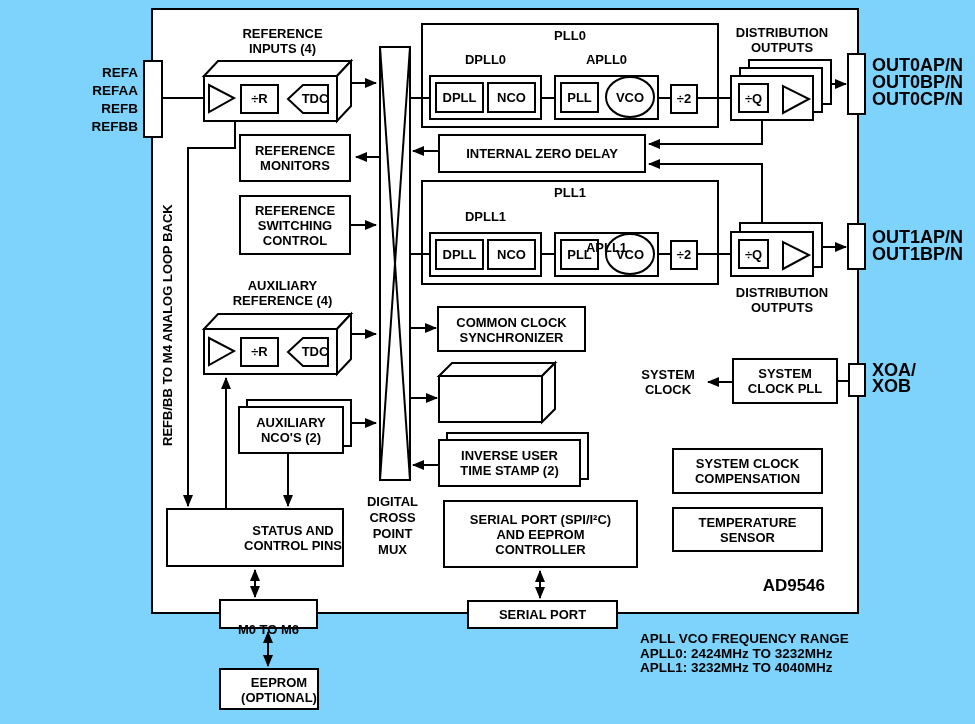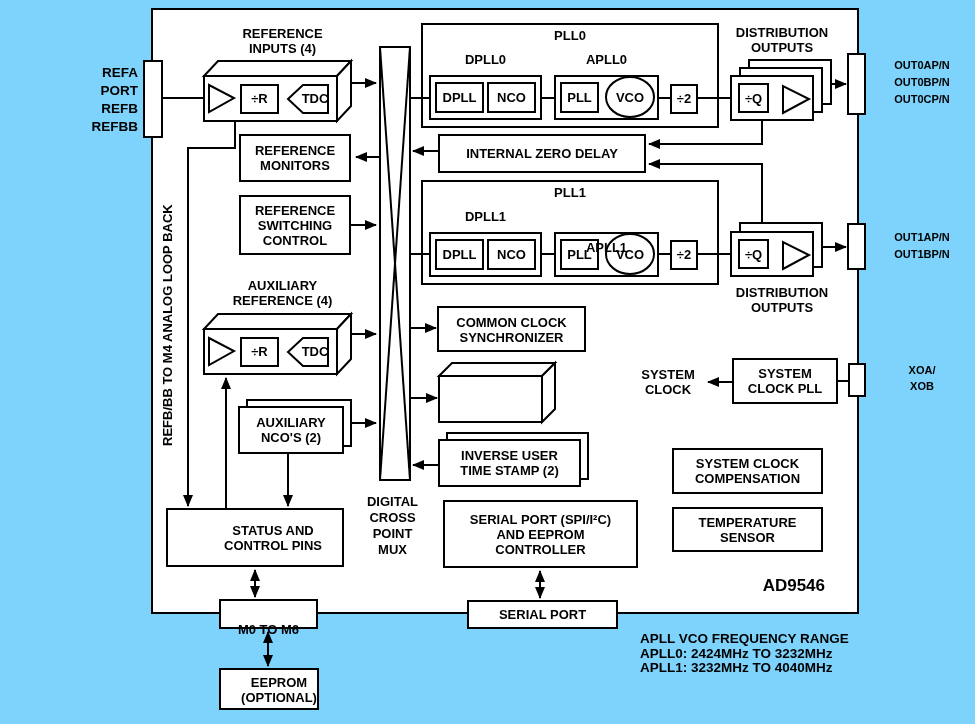--- a/index.html
+++ b/index.html
@@ -1,21 +1,21 @@
 <!DOCTYPE html>
 <html><head>
 <meta charset="utf-8">
 <style>
   html,body{margin:0;padding:0;background:#ffffff;}
   #stage{position:relative;width:975px;height:724px;background:#7dd3fc;overflow:hidden;
          font-family:Liberation Sans, sans-serif;color:#000;}
   svg{position:absolute;left:0;top:0;}
   .lbl{position:absolute;font-weight:bold;font-size:13px;line-height:15px;
        white-space:pre-line;text-align:center;}
-  .pinlbl{font-size:11px;line-height:17px;text-align:center;}
+  .pinlbl{font-size:18px;line-height:17px;text-align:left;}
   .reflbl{font-size:13.5px;line-height:18px;text-align:right;}
   .vlbl{position:absolute;font-weight:bold;font-size:13px;
         writing-mode:vertical-rl;transform:rotate(180deg);
         text-align:center;white-space:nowrap;}
   .big{font-size:17px;}
   .note{font-size:13.5px;line-height:14.5px;text-align:left;}
 </style>
 </head>
 <body>
 
@@ -162,21 +162,21 @@
     <rect x="144" y="61" width="18" height="76" fill="#fff"></rect>
     <rect x="848" y="54" width="17" height="60" fill="#fff"></rect>
     <rect x="848" y="224" width="17" height="45" fill="#fff"></rect>
     <rect x="849" y="364" width="16" height="32" fill="#fff"></rect>
   </g>
 </svg>
 
 <div class="lbl" style="left:205px;top:26px;width:155px;">REFERENCE
 INPUTS (4)</div>
 <div class="lbl reflbl" style="left:55px;top:64px;width:83px;">REFA
-PORT
+REFAA
 REFB
 REFBB</div>
 <div class="lbl" style="left:240px;top:143px;width:110px;">REFERENCE
 MONITORS</div>
 <div class="lbl" style="left:240px;top:203px;width:110px;">REFERENCE
 SWITCHING
 CONTROL</div>
 <div class="lbl" style="left:205px;top:278px;width:155px;">AUXILIARY
 REFERENCE (4)</div>
 <div class="lbl" style="left:239px;top:415px;width:104px;">AUXILIARY
@@ -237,21 +237,21 @@
 <div class="lbl" style="left:632px;top:367px;width:72px;">SYSTEM
 CLOCK</div>
 <div class="lbl" style="left:733px;top:366px;width:104px;">SYSTEM
 CLOCK PLL</div>
 <div class="lbl" style="left:673px;top:456px;width:149px;">SYSTEM CLOCK
 COMPENSATION</div>
 <div class="lbl" style="left:673px;top:515px;width:149px;">TEMPERATURE
 SENSOR</div>
 <div class="lbl big" style="left:690px;top:578px;width:135px;text-align:right;">AD9546</div>
 
-<div class="lbl" style="left:167px;top:523px;width:212px;">STATUS AND
+<div class="lbl" style="left:167px;top:523px;width:212px;padding-left:20px;">STATUS AND
 CONTROL PINS</div>
 <div class="lbl" style="left:220px;top:622px;width:97px;">M0 TO M6</div>
 <div class="lbl" style="left:220px;top:675px;width:118px;">EEPROM
 (OPTIONAL)</div>
 
 <div class="lbl note" style="left:640px;top:632px;width:250px;">APLL VCO FREQUENCY RANGE
 APLL0: 2424MHz TO 3232MHz
 APLL1: 3232MHz TO 4040MHz</div>
 <div class="vlbl" style="left:160px;top:175px;height:300px;">REFB/BB TO M4 ANALOG LOOP BACK</div>
 

